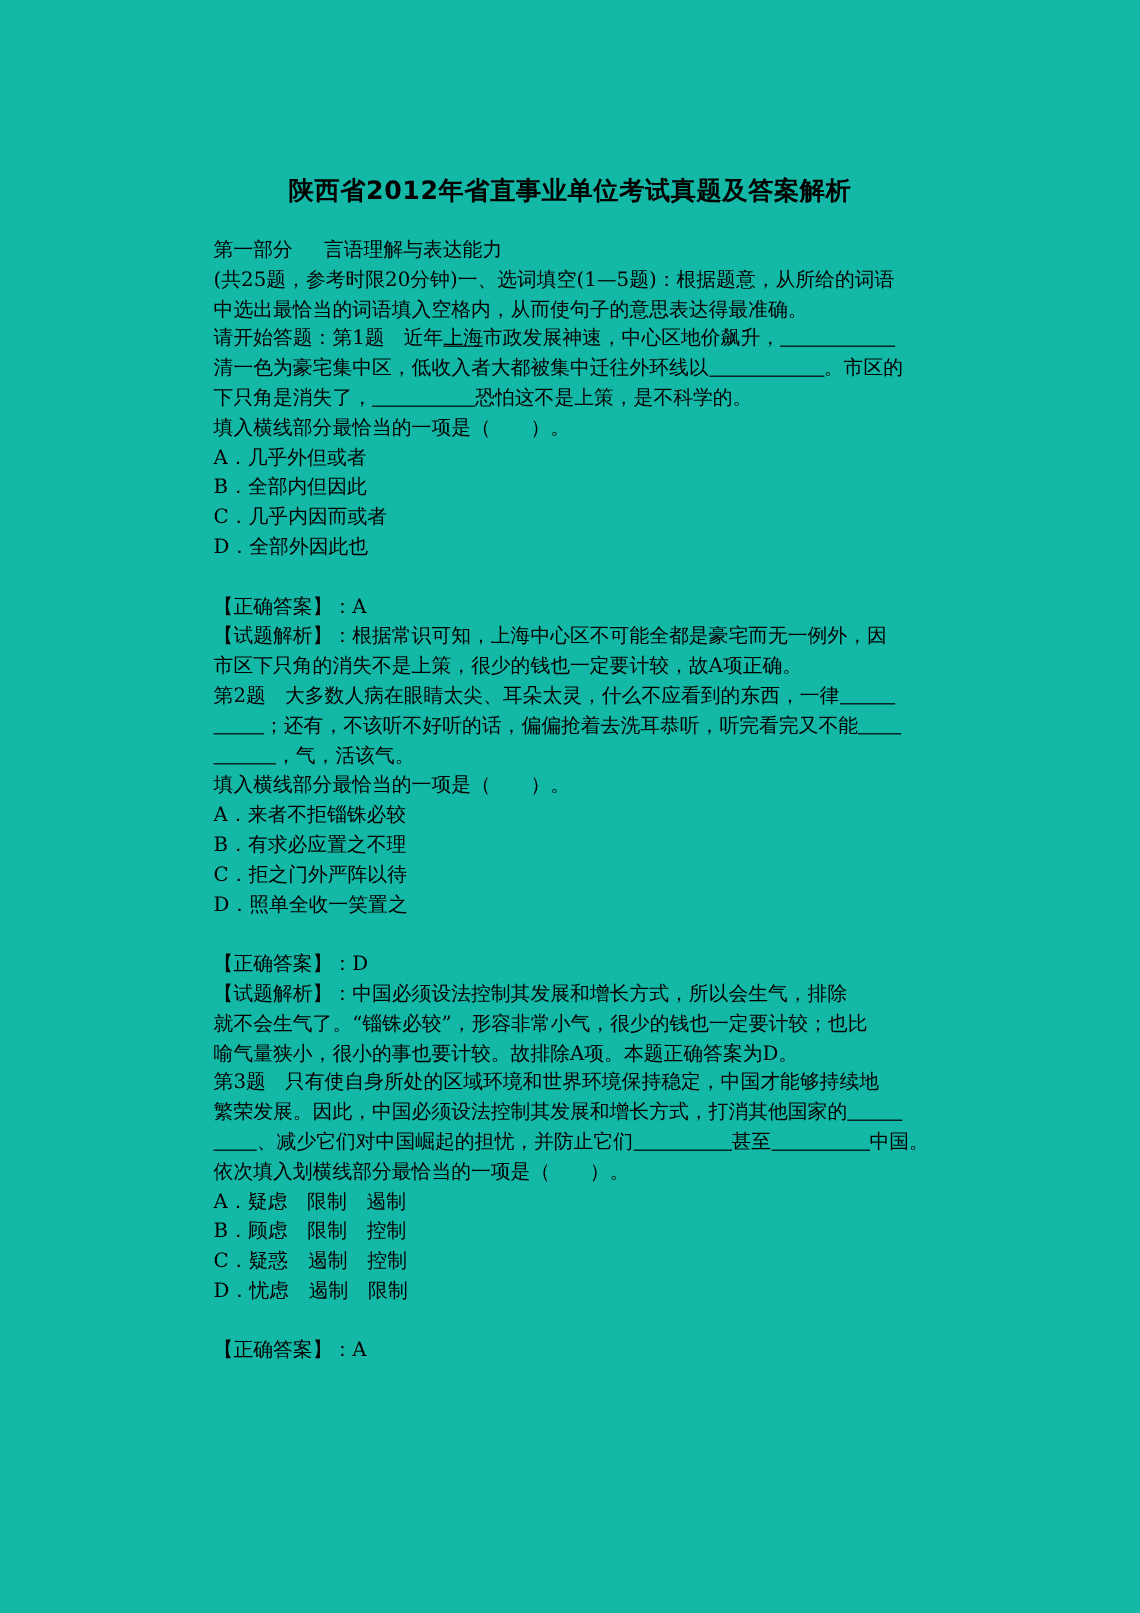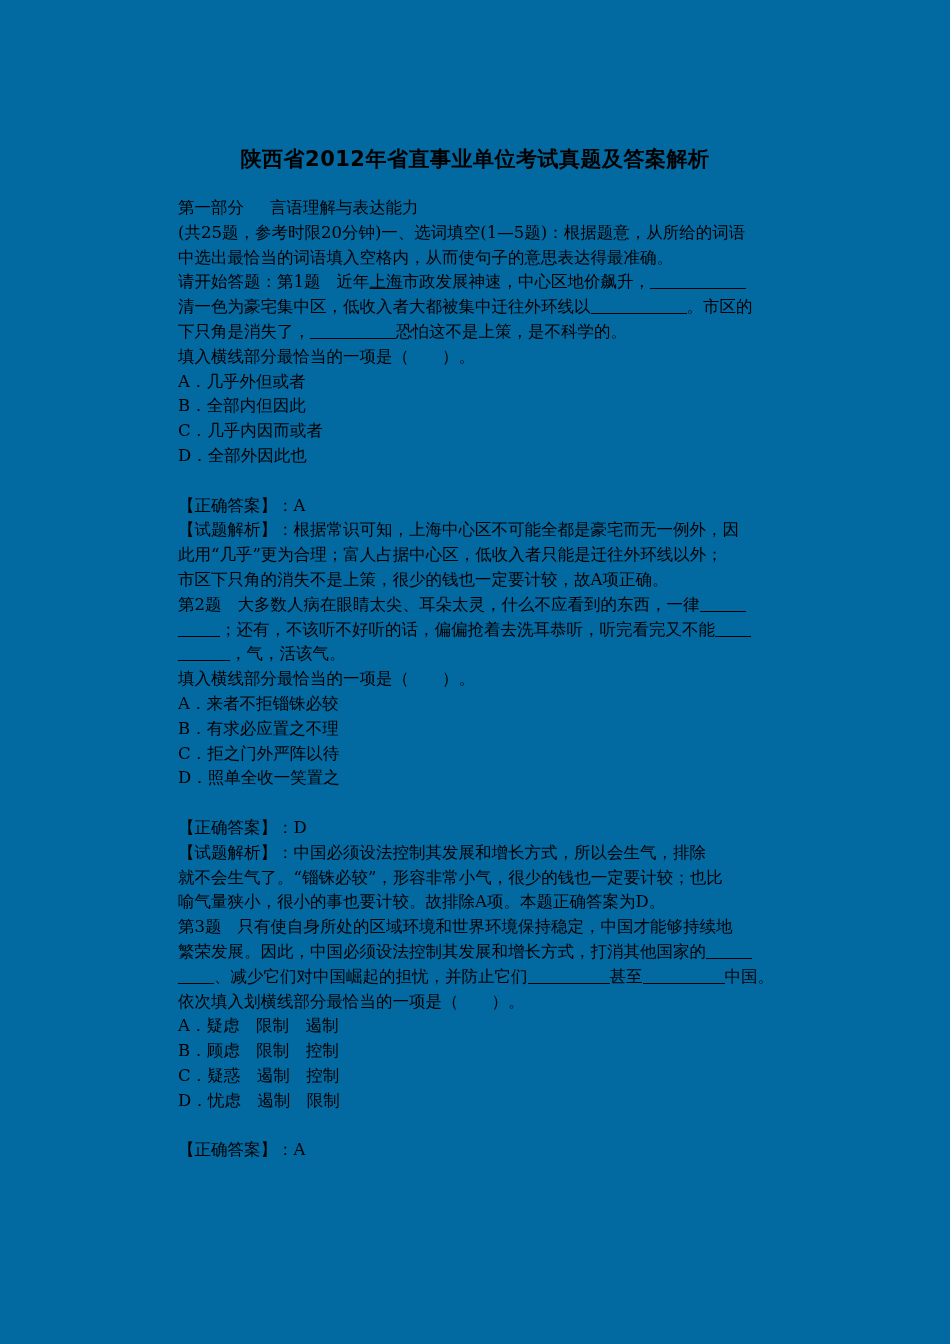--- a/index.html
+++ b/index.html
@@ -14,21 +14,21 @@
       overflow: hidden;
       font-family: "DejaVu Serif", "Liberation Serif", serif;
       color: #000000;
     }
     .page {
       position: absolute;
       left: 0;
       top: 0;
       width: 950px;
       height: 1344px;
-      background: #0369a1;
+      background: #14b8a6;
     }
     .title {
       position: absolute;
       left: 0;
       width: 950px;
       top: 143px;
       text-align: center;
       font-family: "DejaVu Sans", "Liberation Sans", sans-serif;
       font-weight: bold;
       font-size: 21px;
@@ -90,21 +90,20 @@
         <span>下只角是消失了，</span><span class="blank" style="width:86px"></span><span>恐怕这不是上策，是不科学的。</span>
       </div>
       <div class="line">填入横线部分最恰当的一项是（　　）。</div>
       <div class="line"><span>A．</span><span>几乎外但或者</span></div>
       <div class="line"><span>B．</span><span>全部内但因此</span></div>
       <div class="line"><span>C．</span><span>几乎内因而或者</span></div>
       <div class="line"><span>D．</span><span>全部外因此也</span></div>
       <div class="blank-line"></div>
       <div class="line"><span>【正确答案】：</span><span>A</span></div>
       <div class="line"><span>【试题解析】：</span><span>根据常识可知，上海中心区不可能全都是豪宅而无一例外，因</span></div>
-      <div class="line">此用“几乎”更为合理；富人占据中心区，低收入者只能是迁往外环线以外；</div>
       <div class="line">市区下只角的消失不是上策，很少的钱也一定要计较，故A项正确。</div>
     </div>
 
     <div>
       <div class="line">
         <span>第2题</span><span class="sp2"></span><span>大多数人病在眼睛太尖、耳朵太灵，什么不应看到的东西，一律</span><span class="blank" style="width:46px"></span>
       </div>
       <div class="line">
         <span class="blank" style="width:42px"></span><span>；还有，不该听不好听的话，偏偏抢着去洗耳恭听，听完看完又不能</span><span class="blank" style="width:36px"></span>
       </div>

